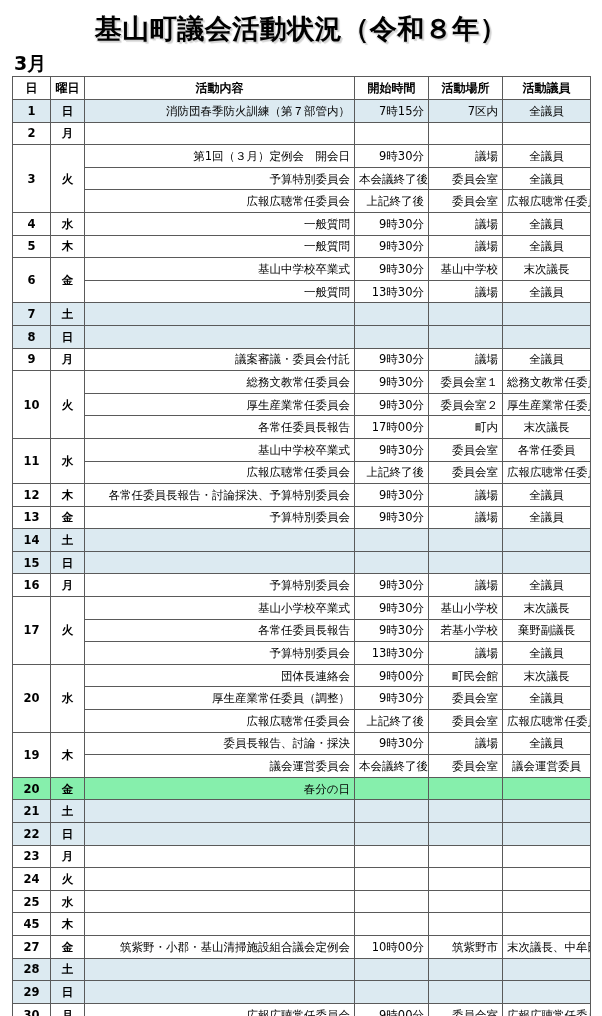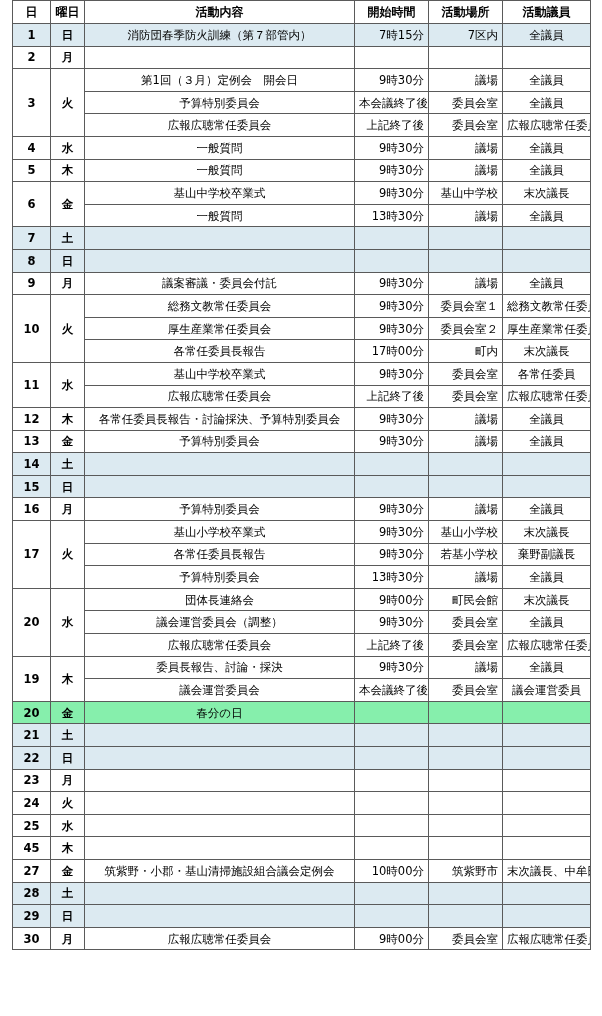--- a/index.html
+++ b/index.html
@@ -70,21 +70,21 @@
   col.c-time   { width: 74px; }
   col.c-place  { width: 74px; }
   col.c-member { width: 88px; }
 
   td.day, td.wday {
     text-align: center;
     font-weight: bold;
     font-size: 12px;
   }
   td.act {
-    text-align: center;
+    text-align: right;
     font-size: 12px;
     margin-left: 36px;
   }
   td.time, td.place {
     text-align: right;
     font-size: 11.5px;
   }
   td.member {
     text-align: center;
     font-size: 10.5px;
@@ -96,21 +96,23 @@
   }
   tr.holiday td {
     background: #86efac;
   }
 </style>
 </head>
 <body>
 
 <div class="page">
 
-
+  <h1 class="title">基山町議会活動状況（令和８年）</h1>
+
+  <div class="month">3月</div>
 
   <table class="sched">
     <colgroup>
       <col class="c-day">
         <col class="c-wday">
         <col class="c-act">
       <col class="c-time">
         <col class="c-place">
         <col class="c-member">
     </colgroup>
@@ -311,21 +313,21 @@
         </tr>
         <tr>
           <td class="day" rowspan="3">20</td>
           <td class="wday" rowspan="3">水</td>
           <td class="act">団体長連絡会</td>
           <td class="time">9時00分</td>
           <td class="place">町民会館</td>
           <td class="member">末次議長</td>
         </tr>
         <tr>
-          <td class="act">議会運営委員会（調整）</td>
+          <td class="act">厚生産業常任委員（調整）</td>
           <td class="time">9時30分</td>
           <td class="place">委員会室</td>
           <td class="member">全議員</td>
         </tr>
         <tr>
           <td class="act">広報広聴常任委員会</td>
           <td class="time">上記終了後</td>
           <td class="place">委員会室</td>
           <td class="member">広報広聴常任委員</td>
         </tr>

